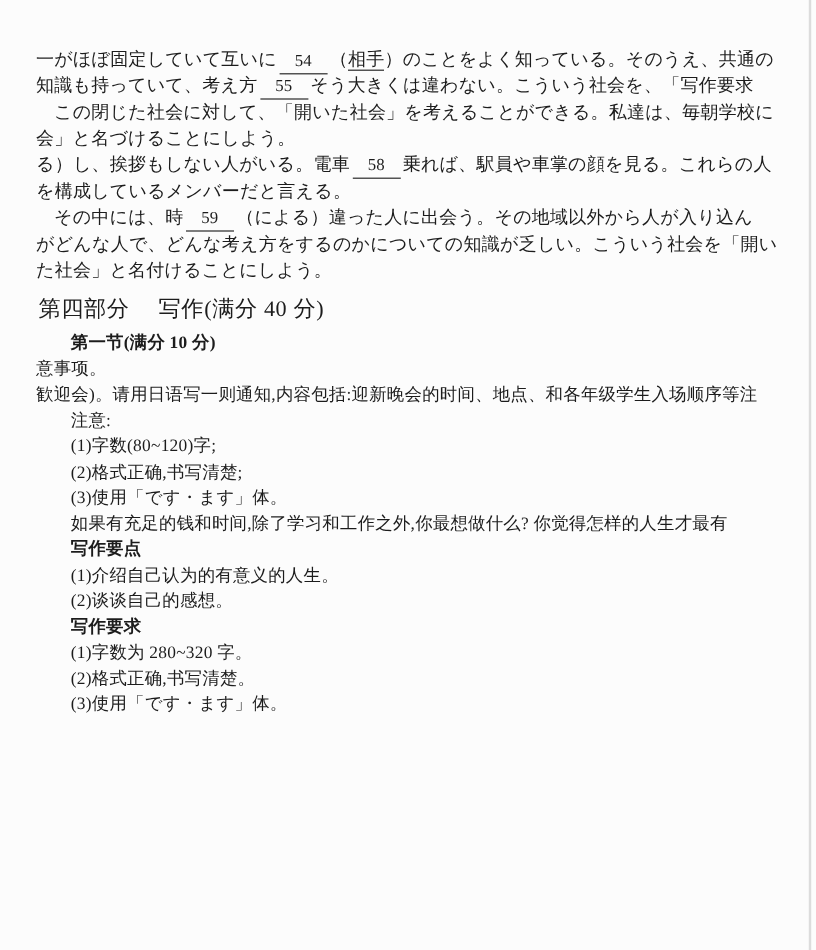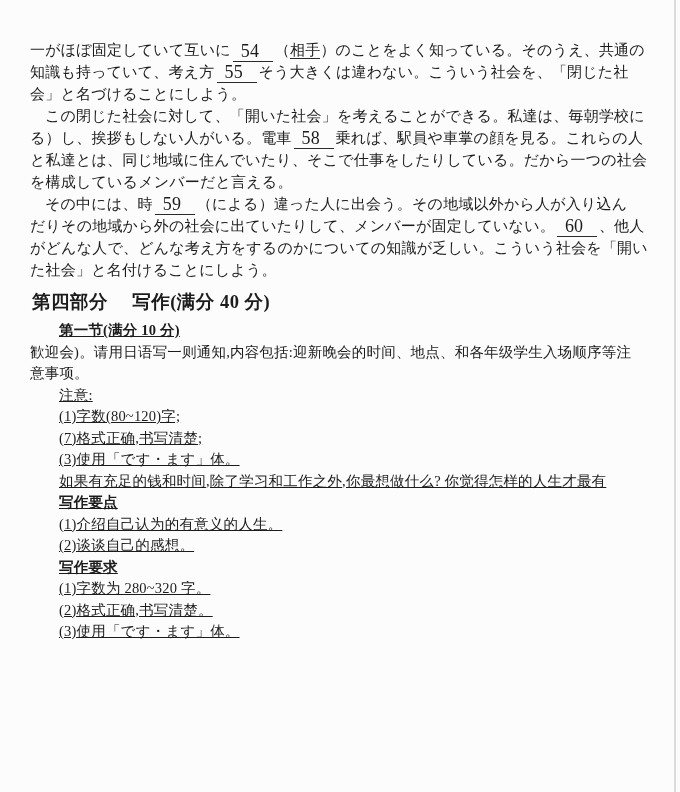--- a/index.html
+++ b/index.html
@@ -16,73 +16,72 @@
     height:22px; line-height:22px;
     font-size:15px;
     letter-spacing:0.2px;
     white-space:nowrap;
   }
   .p4 .line {
     height:21.5px; line-height:21.5px;
     font-size:14.5px;
   }
   .ind1 { text-indent:15px; }
-  .ind2 { text-indent:29px;text-decoration:underline; }
+  .ind2 { text-indent:29px; }
   .sub  { font-weight:bold; }
   .heading {
-    font-size:18.5px; font-weight:bold;
+    font-size:18.5px; font-weight:normal;
     height:24px; line-height:24px;
     margin:9px 0 6px 2px;
     letter-spacing:0.5px;
     white-space:nowrap;
   }
   .blank {
     display:inline-block;
     min-width:24px;
     padding:0 8px;
     margin:0 2px;
+    text-align:center;
     border-bottom:1.5px solid #2a2a2a;
     height:19px; line-height:19px;
     vertical-align:bottom;
-    font-size:18px;
+    font-size:14px;
     text-indent:0;
   }
   .uline { border-bottom:1.5px solid #2a2a2a; }
   .edge {
     position:absolute; top:0; right:4px;
     width:2px; height:792px;
     background:#dcdcdc;
   }
 </style>
 </head>
 <body>
 
 <div class="doc">
 
   <div class="line"><span>一がほぼ固定していて互いに</span><span class="blank">54</span><span>（</span><span class="uline">相手</span><span>）のことをよく知っている。そのうえ、共通の</span></div>
-  <div class="line"><span>知識も持っていて、考え方</span><span class="blank">55</span><span>そう大きくは違わない。こういう社会を、「閉じた社</span></div>
+  <div class="line"><span>知識も持っていて、考え方</span><span class="blank">55</span><span>そう大きくは違わない。こういう社会を、「写作要求</span></div>
+  <div class="line ind1"><span>この閉じた社会に対して、「開いた社会」を考えることができる。私達は、毎朝学校に</span></div>
   <div class="line"><span>会」と名づけることにしよう。</span></div>
-  <div class="line ind1"><span>この閉じた社会に対して、「開いた社会」を考えることができる。私達は、毎朝学校に</span></div>
   <div class="line"><span>る）し、挨拶もしない人がいる。電車</span><span class="blank">58</span><span>乗れば、駅員や車掌の顔を見る。これらの人</span></div>
-  <div class="line"><span>と私達とは、同じ地域に住んでいたり、そこで仕事をしたりしている。だから一つの社会</span></div>
   <div class="line"><span>を構成しているメンバーだと言える。</span></div>
   <div class="line ind1"><span>その中には、時</span><span class="blank">59</span><span>（による）違った人に出会う。その地域以外から人が入り込ん</span></div>
-  <div class="line"><span>だりその地域から外の社会に出ていたりして、メンバーが固定していない。</span><span class="blank">60</span><span>、他人</span></div>
   <div class="line"><span>がどんな人で、どんな考え方をするのかについての知識が乏しい。こういう社会を「開い</span></div>
   <div class="line"><span>た社会」と名付けることにしよう。</span></div>
 
   <div class="heading"><span>第四部分　 写作(满分 40 分)</span></div>
 
   <div class="p4">
     <div class="line sub ind2"><span>第一节(满分 10 分)</span></div>
+    <div class="line"><span>意事项。</span></div>
     <div class="line"><span>歓迎会)。请用日语写一则通知,内容包括:迎新晚会的时间、地点、和各年级学生入场顺序等注</span></div>
-    <div class="line"><span>意事项。</span></div>
     <div class="line ind2"><span>注意:</span></div>
     <div class="line ind2"><span>(1)字数(80~120)字;</span></div>
-    <div class="line ind2"><span>(7)格式正确,书写清楚;</span></div>
+    <div class="line ind2"><span>(2)格式正确,书写清楚;</span></div>
     <div class="line ind2"><span>(3)使用「です・ます」体。</span></div>
 
     <div class="line ind2"><span>如果有充足的钱和时间,除了学习和工作之外,你最想做什么? 你觉得怎样的人生才最有</span></div>
     <div class="line sub ind2"><span>写作要点</span></div>
     <div class="line ind2"><span>(1)介绍自己认为的有意义的人生。</span></div>
     <div class="line ind2"><span>(2)谈谈自己的感想。</span></div>
     <div class="line sub ind2"><span>写作要求</span></div>
     <div class="line ind2"><span>(1)字数为 280~320 字。</span></div>
     <div class="line ind2"><span>(2)格式正确,书写清楚。</span></div>
     <div class="line ind2"><span>(3)使用「です・ます」体。</span></div>

